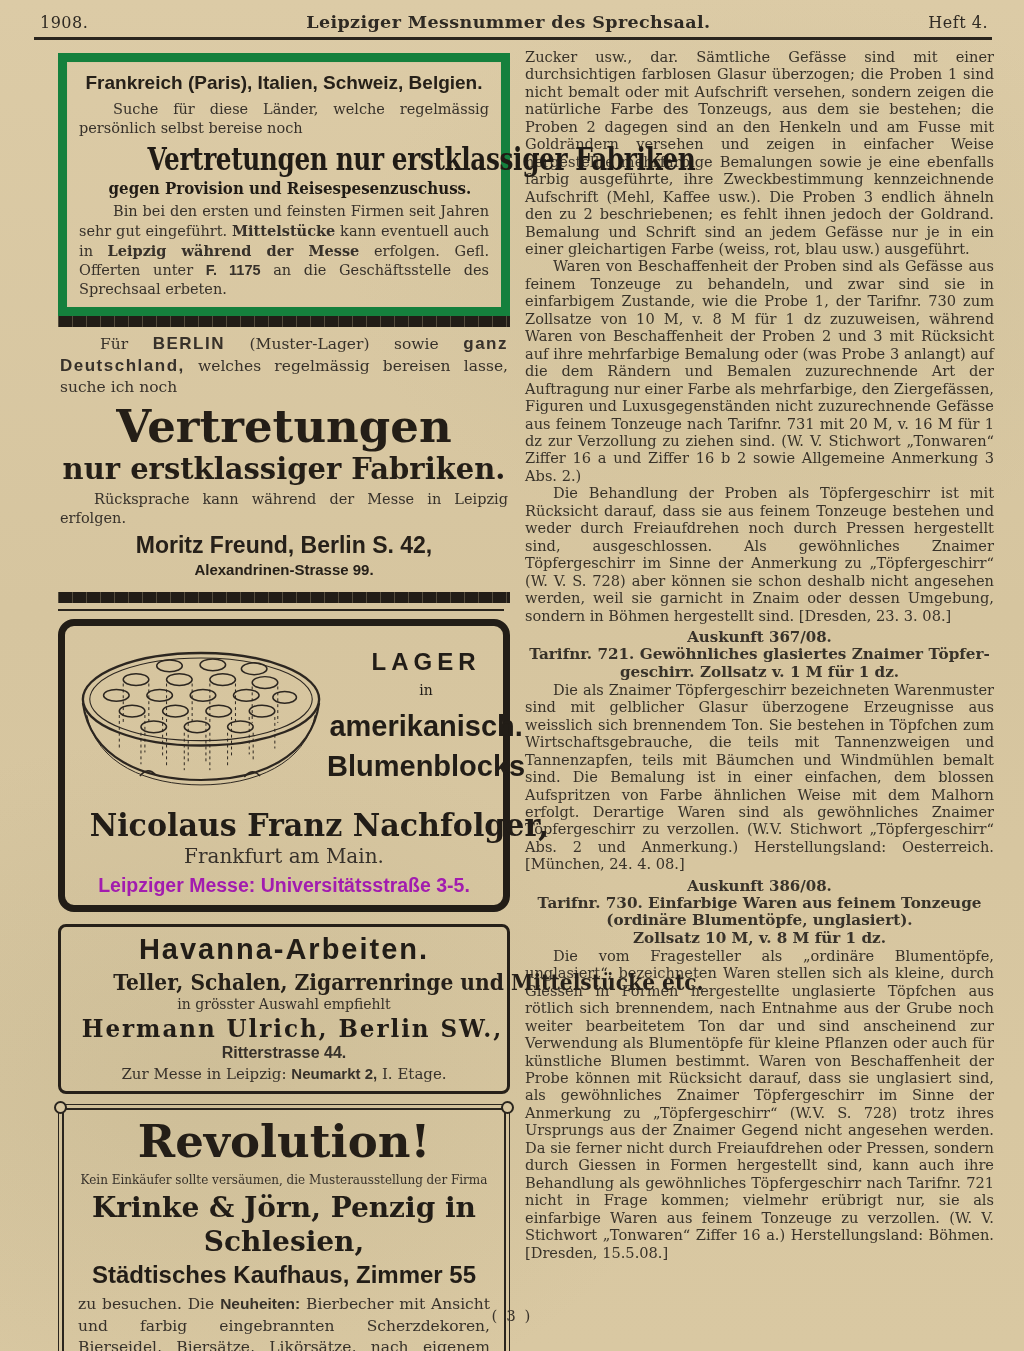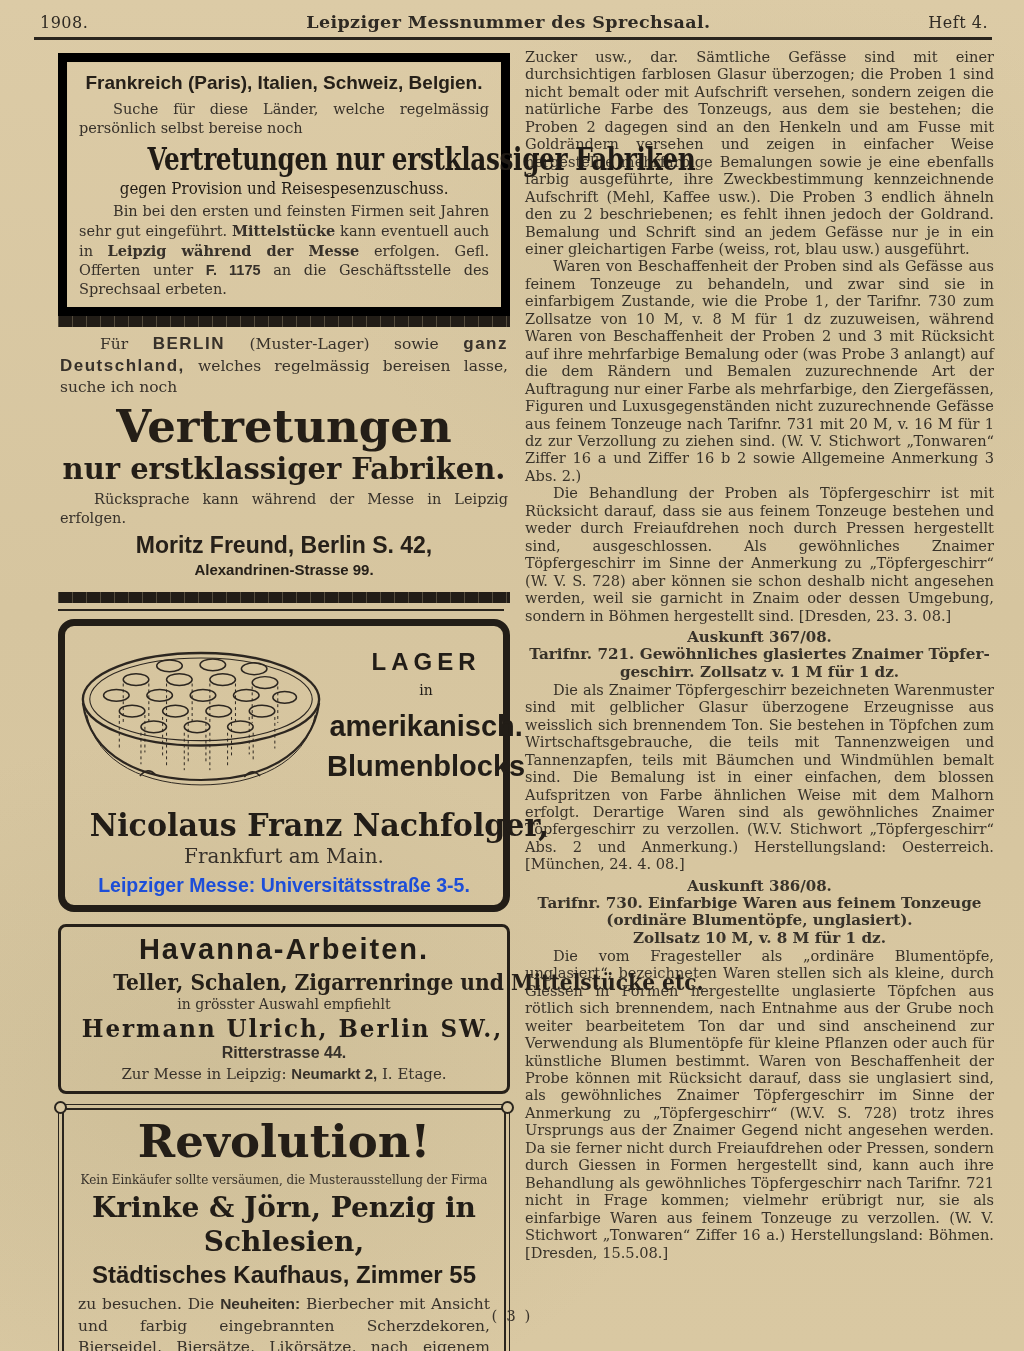--- a/index.html
+++ b/index.html
@@ -26,29 +26,29 @@
   .cols{display:flex;gap:15px;padding:8px 30px 0 58px;}
   .colL{width:452px;flex:none;}
   .colR{flex:1;min-width:0;}
 
   
   .b{font-weight:bold;}
   .s{font-family:"Liberation Sans",sans-serif;}
   .cond{display:inline-block;white-space:nowrap;transform-origin:50% 50%;}
 
   
-  .ad1{margin-top:5px;border:9px solid #000000;padding:6px 12px 8px 12px;
+  .ad1{margin-top:5px;border:9px solid #15803d;padding:6px 12px 8px 12px;
        box-shadow:inset 0 0 0 1px #d8c7a1;}
   .ad1 .head{font-family:"Liberation Sans",sans-serif;font-weight:bold;
              font-size:19px;text-align:center;margin:4px 0 6px 0;color:#262019;}
   .ad1 .intro{font-size:14.5px;line-height:19px;text-align:justify;}
   .ad1 .intro span.ind{display:inline-block;width:34px;}
   .ad1 .headline{text-align:center;font-weight:bold;font-size:31px;color:#201b15;margin:3px 0 0 0;}
   .ad1 .headline .cond{transform:scaleX(.80);letter-spacing:-.5px;}
-  .ad1 .subhead{text-align:center;font-weight:normal;font-size:17.5px;color:#201b15;margin:1px 0 4px 0;}
+  .ad1 .subhead{text-align:center;font-weight:bold;font-size:17.5px;color:#201b15;margin:1px 0 4px 0;}
   .ad1 .subhead .cond{transform:scaleX(.86);}
   .ad1 .body{font-size:14.5px;line-height:19px;text-align:justify;text-indent:34px;}
 
   
   .ad2{}
   .bar{height:11px;background:#221d17;
        background-image:repeating-linear-gradient(90deg, rgba(216,199,161,.28) 0 1px, transparent 1px 14px);}
   .ad2 .inner{padding:6px 2px 8px 2px;}
   .ad2 .intro{font-size:15.5px;line-height:21px;text-align:justify;}
   .ad2 .intro span.ind{display:inline-block;width:40px;}
@@ -67,21 +67,21 @@
   .ad3 .top{display:flex;align-items:flex-start;}
   .ad3 .pic{flex:none;width:252px;}
   .ad3 .lager{flex:1;text-align:center;padding-top:16px;color:#221d17;}
   .ad3 .lg1{font-family:"Liberation Sans",sans-serif;font-weight:bold;font-size:24px;letter-spacing:5px;}
   .ad3 .lg2{font-size:14px;margin:6px 0 8px 0;}
   .ad3 .lg3,.ad3 .lg4{font-family:"Liberation Sans",sans-serif;font-weight:bold;font-size:29px;line-height:40px;}
   .ad3 .company{text-align:center;font-weight:bold;font-size:32px;color:#221d17;margin-top:2px;}
   .ad3 .company .cond{transform:scaleX(.94);}
   .ad3 .city{text-align:center;font-size:20px;margin-top:0px;}
   .ad3 .fair{text-align:center;font-family:"Liberation Sans",sans-serif;font-weight:bold;
-             font-size:19.5px;margin-top:6px;color:#1d4ed8;}
+             font-size:19.5px;margin-top:6px;color:#a21caf;}
 
   
   .ad4{margin-top:12px;border:3px solid #262019;border-radius:8px;padding:6px 12px 8px 12px;text-align:center;}
   .ad4 .head{font-family:"Liberation Sans",sans-serif;font-weight:bold;font-size:29px;letter-spacing:2px;color:#221d17;}
   .ad4 .l2{font-weight:bold;font-size:23px;color:#262019;margin-top:2px;}
   .ad4 .l2 .cond{transform:scaleX(.88);}
   .ad4 .l3{font-size:14px;margin-top:1px;}
   .ad4 .company{font-weight:bold;font-size:24px;letter-spacing:2px;color:#221d17;margin-top:2px;}
   .ad4 .company .cond{transform:scaleX(.96);}
   .ad4 .addr{font-family:"Liberation Sans",sans-serif;font-weight:bold;font-size:16px;margin-top:1px;}

